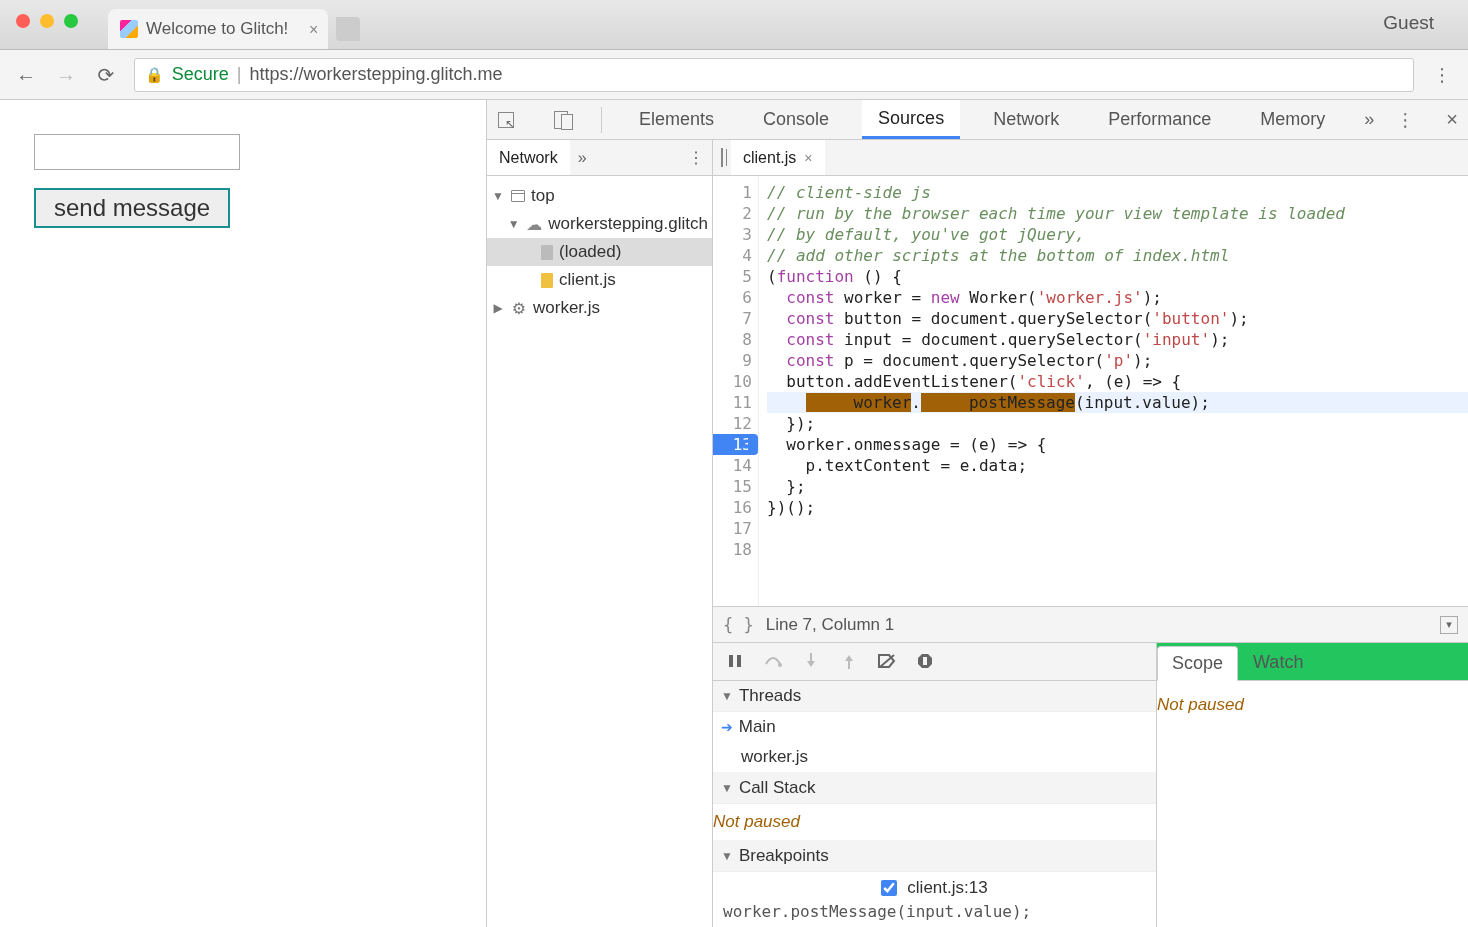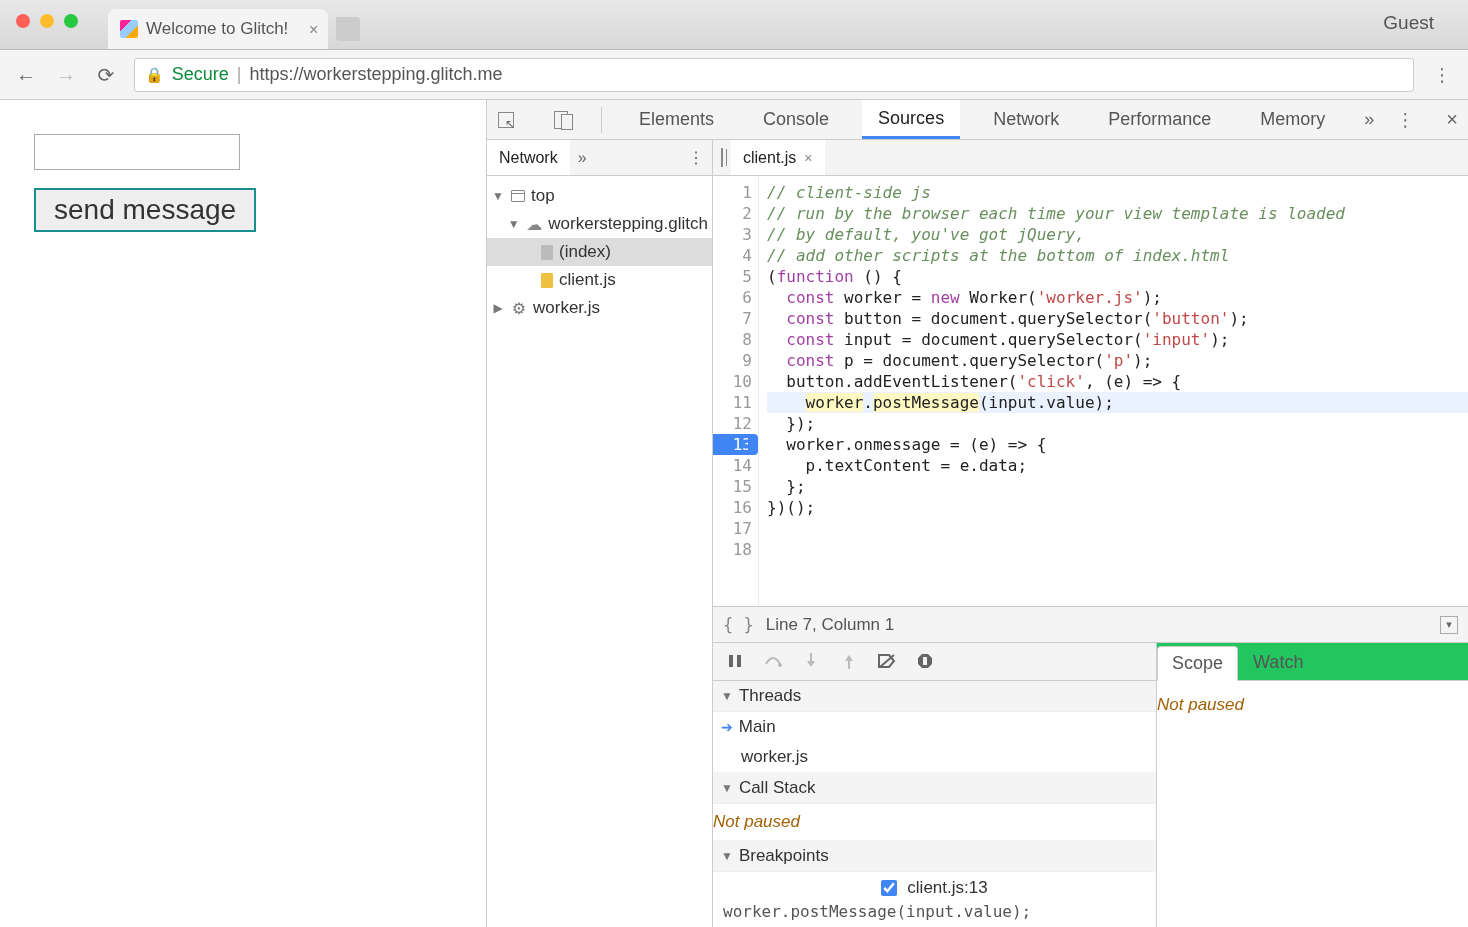--- a/index.html
+++ b/index.html
@@ -24,21 +24,21 @@
 .lock { color: #0b8a3a; font-size: 15px; }
 .secure { color: #0b8a3a; font-size: 18px; }
 .sep { color: #aaa; }
 .url { color: #555; }
 .menu-dots { width: 24px; text-align: center; color: #666; font-size: 18px; }
 
 
 .main { display: flex; height: calc(100% - 100px); }
 .webview { width: 487px; border-right: 1px solid #ccc; padding: 34px; }
 .webview input[type=text] { width: 206px; height: 36px; border: 1px solid #aaa; font-size: 16px; padding: 0 6px; }
-.webview button.send { margin-top: 18px; font-size: 28px; padding: 4px 18px; background: #eee; border: 2px solid #1a8f8f; color: #333; }
+.webview button.send { margin-top: 18px; font-size: 24px; padding: 4px 18px; background: #eee; border: 2px solid #1a8f8f; color: #333; }
 
 .devtools { flex: 1; display: flex; flex-direction: column; background: #fff; }
 
 
 .dt-tabs { height: 40px; border-bottom: 1px solid #ccc; display: flex; align-items: center; gap: 17px; font-size: 18px; background: #f4f4f4; }
 .dt-tabs .icon-slot { width: 38px; display: flex; justify-content: center; color: #666; }
 .dt-tabs .sep2 { width: 1px; height: 26px; background: #ccc; margin: 0 4px; }
 .dt-tab { padding: 0 16px; height: 100%; display: flex; align-items: center; color: #555; }
 .dt-tab.active { color: #222; border-bottom: 3px solid #4185f4; background: #fff; }
 .ov { margin-left: 6px; color: #666; }
@@ -76,21 +76,21 @@
 .editor-wrap { flex: 1; display: flex; min-height: 0; }
 .gutter { width: 46px; background: #fff; border-right: 1px solid #eee; text-align: right; padding: 6px 6px 0 0; font-family: Menlo, monospace; font-size: 16px; color: #999; line-height: 21px; }
 .gutter .ln { height: 21px; }
 .gutter .ln.bp { background: #4185f4; color: #fff; border-radius: 0 4px 4px 0; margin-right: -6px; padding-right: 6px; position: relative; }
 .gutter .ln.bp::after { content: ""; position: absolute; right: -8px; top: 0; border: 10.5px solid transparent; border-left: 8px solid #4185f4; }
 .code { flex: 1; font-family: Menlo, monospace; font-size: 16px; padding: 6px 0 0 8px; line-height: 21px; white-space: pre; color: #222; overflow: hidden; }
 .c-com { color: #6a8f5f; font-style: italic; }
 .c-kw { color: #a440a4; }
 .c-str { color: #c04848; }
 .bp-line { background: #eaf2ff; display: block; }
-.bp-mark { background: #fef9c3; }
+.bp-mark { background: #a16207; padding-left: 48px; }
 
 .status-line { height: 36px; border-top: 1px solid #ccc; display: flex; align-items: center; padding: 0 10px; gap: 12px; background: #f4f4f4; font-size: 17px; color: #555; }
 .status-line .braces { font-family: Menlo,monospace; color: #888; }
 .stat-toggle { margin-left: auto; border: 1px solid #aaa; width: 18px; height: 18px; display: flex; align-items: center; justify-content: center; font-size: 11px; color: #666; }
 
 
 .dbg { height: 285px; border-top: 1px solid #ccc; display: flex; }
 .dbg-left { width: 444px; border-right: 1px solid #ccc; display: flex; flex-direction: column; }
 .dbg-right { flex: 1; display: flex; flex-direction: column; }
 .dbg-toolbar { height: 38px; border-bottom: 1px solid #ccc; background: #f4f4f4; display: flex; align-items: center; gap: 18px; padding: 0 12px; color: #666; font-size: 17px; }
@@ -191,21 +191,21 @@
               <span class="fi frame"></span>
               <span>top</span>
             </div>
           <div class="tree-row depth1">
               <span class="tw">▼</span>
               <span class="fi cloud">☁</span>
               <span>workerstepping.glitch</span>
             </div>
           <div class="tree-row depth2 selected">
               <span class="fi doc"></span>
-              <span>(index)</span>
+              <span>(loaded)</span>
             </div>
           <div class="tree-row depth2">
               <span class="fi js"></span>
               <span>client.js</span>
             </div>
           <div class="tree-row depth0">
               <span class="tw">▶</span>
               <span class="fi gear">⚙</span>
               <span>worker.js</span>
             </div>

